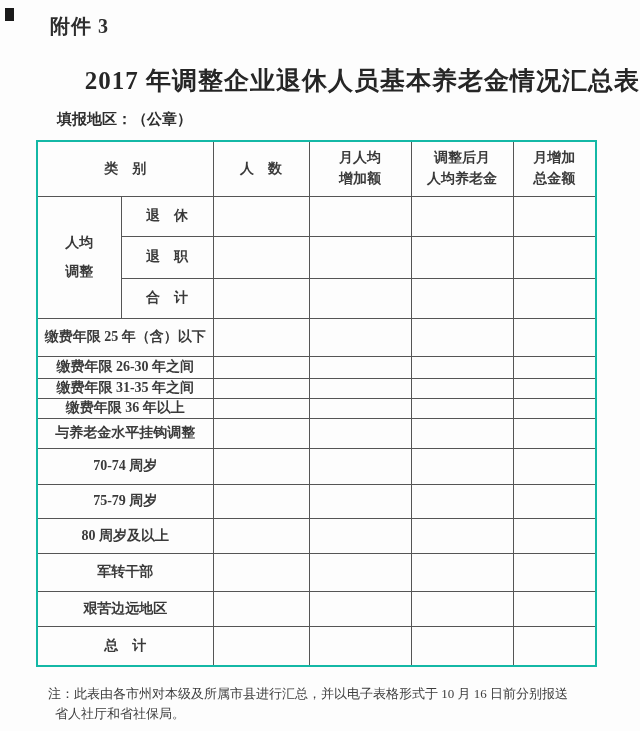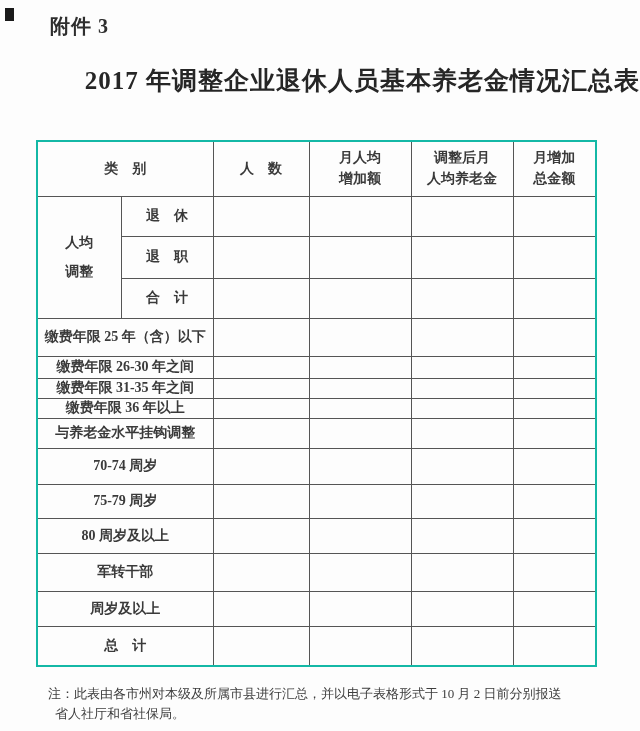--- a/index.html
+++ b/index.html
@@ -58,20 +58,21 @@
 <body>
 
 <div class="page">
 
   <div class="speck"></div>
 
   <div class="attachment">附件 3</div>
 
   <h1 class="title">2017 年调整企业退休人员基本养老金情况汇总表</h1>
 
+  <div class="region">填报地区：（公章）</div>
 
   <table class="form-table">
     <colgroup>
       <col class="c1">
         <col class="c2">
         <col class="c3">
         <col class="c4">
         <col class="c5">
         <col class="c6">
     </colgroup>
@@ -169,34 +170,34 @@
       <td></td>
     </tr>
     <tr class="rh38">
       <td colspan="2">军转干部</td>
       <td></td>
       <td></td>
       <td></td>
       <td></td>
     </tr>
     <tr class="rh35">
-      <td colspan="2">周岁及以上</td>
+      <td colspan="2">艰苦边远地区</td>
       <td></td>
       <td></td>
       <td></td>
       <td></td>
     </tr>
     <tr class="rh40">
       <td colspan="2">总　计</td>
       <td></td>
       <td></td>
       <td></td>
       <td></td>
     </tr>
   </tbody>
     </table>
 
   <div class="note">
-    <div class="line1">注：此表由各市州对本级及所属市县进行汇总，并以电子表格形式于 10 月 2 日前分别报送</div>
+    <div class="line1">注：此表由各市州对本级及所属市县进行汇总，并以电子表格形式于 10 月 16 日前分别报送</div>
     <div class="line2">省人社厅和省社保局。</div>
   </div>
 
 </div>
 
 </body></html>

